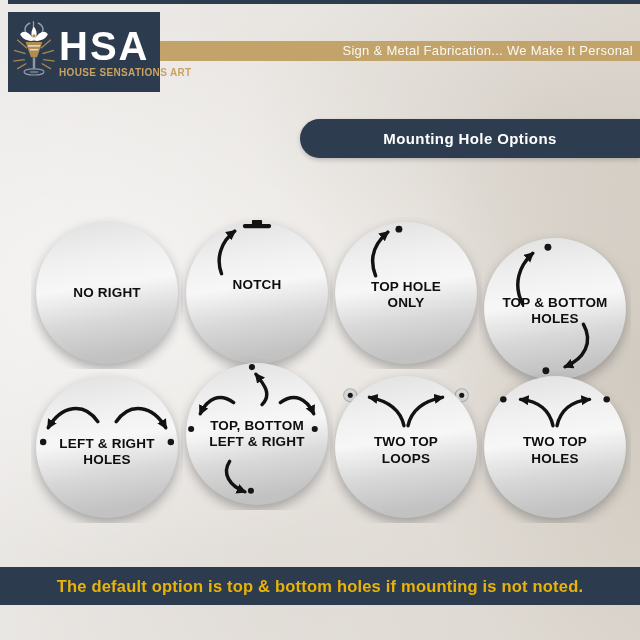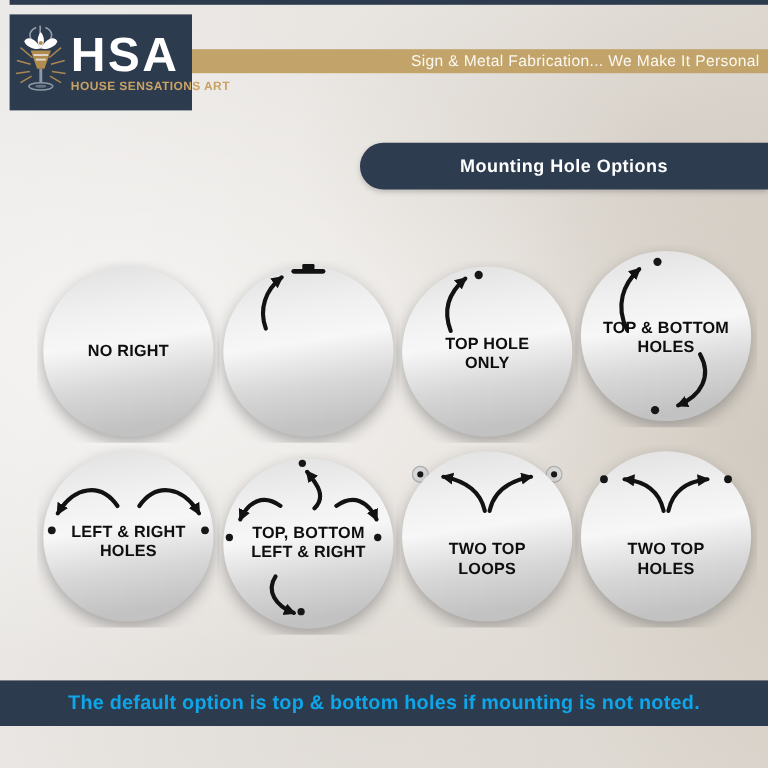--- a/index.html
+++ b/index.html
@@ -31,25 +31,25 @@
     box-shadow:0 2px 4px rgba(60,60,60,.25);}
   .title-banner span{color:#ffffff;font-size:15px;font-weight:700;letter-spacing:.4px;}
   
   .cell{position:absolute;width:152px;height:152px;}
   .cell svg{position:absolute;left:0;top:0;width:152px;height:152px;}
   .plate{filter:drop-shadow(0 5px 6px rgba(85,85,85,.45));}
   .ink{stroke:#121212;stroke-width:3.4;fill:none;stroke-linecap:round;}
   .label{position:absolute;left:50%;top:50%;transform:translate(-50%,-50%);
     width:140px;text-align:center;white-space:pre-line;
     color:#0e0e0e;font-size:13.5px;font-weight:700;line-height:1.22;letter-spacing:.2px;}
-  .lab-45{top:45%;} .lab-51{top:51%;} .lab-52{top:52%;margin-top:16px;} .lab-53{top:53%;}
+  .lab-45{top:45%;} .lab-51{top:51%;} .lab-52{top:52%;} .lab-53{top:53%;}
   
   .footer-bar{position:absolute;left:0;right:0;top:567px;height:38px;background:#2d3b4e;
     display:flex;align-items:center;justify-content:center;}
-  .footer-bar span{color:#0ea5e9;font-size:16.5px;font-weight:700;letter-spacing:.2px;}
+  .footer-bar span{color:#eab308;font-size:16.5px;font-weight:700;letter-spacing:.2px;}
 </style>
 </head>
 <body>
 
 <div id="canvas">
 
   <div class="top-stripe"></div>
 
   <div class="gold-stripe">
     <span>Sign &amp; Metal Fabrication... We Make It Personal</span>
@@ -125,20 +125,21 @@
           <path d="M0,0 L10,5 L0,10 Z" fill="#121212"></path>
           </marker>
       </defs>
       <circle class="plate" cx="75" cy="75" r="70" fill="url(#g2)"></circle>
       <g fill="#121212">
         <rect x="70" y="3" width="10" height="5" rx="1"></rect>
         <rect x="61" y="7" width="28" height="4" rx="2"></rect>
       </g>
       <path class="ink" d="M40,56 C34,40 40,24 53,14" marker-end="url(#a2)"></path>
     </svg>
+    <div class="label lab-45">NOTCH</div>
   </div>
 
   <div class="cell" style="left:330px;top:217px;">
     <svg viewBox="0 0 150 150">
       <defs>
         <linearGradient id="g3" x1="0" y1="0" x2="0.15" y2="1">
           <stop offset="0" stop-color="#e0e0e0"></stop>
             <stop offset="0.3" stop-color="#f0f0f0"></stop>
           <stop offset="0.5" stop-color="#f7f7f7"></stop>
             <stop offset="0.75" stop-color="#d8d8d8"></stop>
@@ -149,21 +150,21 @@
           </marker>
       </defs>
       <circle class="plate" cx="75" cy="75" r="70" fill="url(#g3)"></circle>
       <circle cx="68" cy="12" r="3.4" fill="#161616"></circle>
       <path class="ink" d="M45,58 C38,40 44,26 57,15" marker-end="url(#a3)"></path>
     </svg>
     <div class="label lab-51">TOP HOLE
 ONLY</div>
   </div>
 
-  <div class="cell" style="left:479px;top:204px;">
+  <div class="cell" style="left:479px;top:233px;">
     <svg viewBox="0 0 150 150">
       <defs>
         <linearGradient id="g4" x1="0" y1="0" x2="0.15" y2="1">
           <stop offset="0" stop-color="#e0e0e0"></stop>
             <stop offset="0.3" stop-color="#f0f0f0"></stop>
           <stop offset="0.5" stop-color="#f7f7f7"></stop>
             <stop offset="0.75" stop-color="#d8d8d8"></stop>
           <stop offset="1" stop-color="#c2c2c2"></stop>
           </linearGradient>
         <marker id="a4" markerWidth="12" markerHeight="12" refX="8" refY="5" orient="auto" markerUnits="userSpaceOnUse">
@@ -197,21 +198,21 @@
       <circle class="plate" cx="75" cy="75" r="70" fill="url(#g5)"></circle>
       <circle cx="12" cy="70" r="3.2" fill="#161616"></circle>
       <circle cx="138" cy="70" r="3.2" fill="#161616"></circle>
       <path class="ink" d="M66,50 C52,30 30,34 17,56" marker-end="url(#a5)"></path>
       <path class="ink" d="M84,50 C98,30 120,34 133,56" marker-end="url(#a5)"></path>
     </svg>
     <div class="label lab-53">LEFT &amp; RIGHT
 HOLES</div>
   </div>
 
-  <div class="cell" style="left:181px;top:377px;">
+  <div class="cell" style="left:181px;top:358px;">
     <svg viewBox="0 0 150 150">
       <defs>
         <linearGradient id="g6" x1="0" y1="0" x2="0.15" y2="1">
           <stop offset="0" stop-color="#e0e0e0"></stop>
             <stop offset="0.3" stop-color="#f0f0f0"></stop>
           <stop offset="0.5" stop-color="#f7f7f7"></stop>
             <stop offset="0.75" stop-color="#d8d8d8"></stop>
           <stop offset="1" stop-color="#c2c2c2"></stop>
           </linearGradient>
         <marker id="a6" markerWidth="12" markerHeight="12" refX="8" refY="5" orient="auto" markerUnits="userSpaceOnUse">

